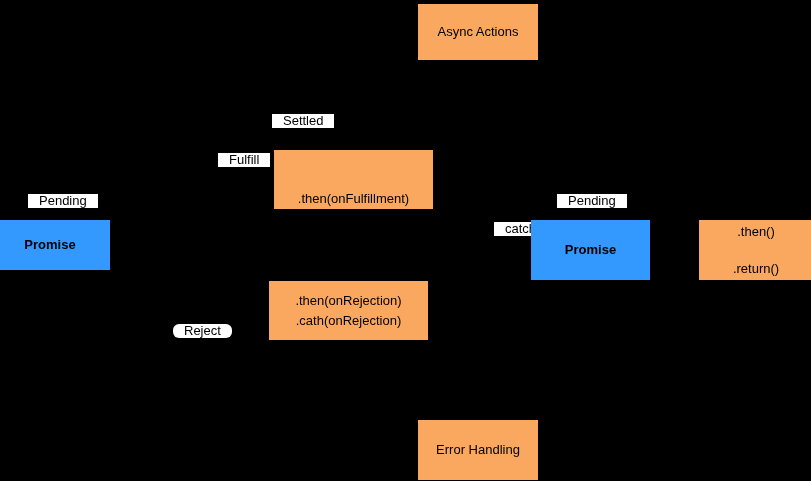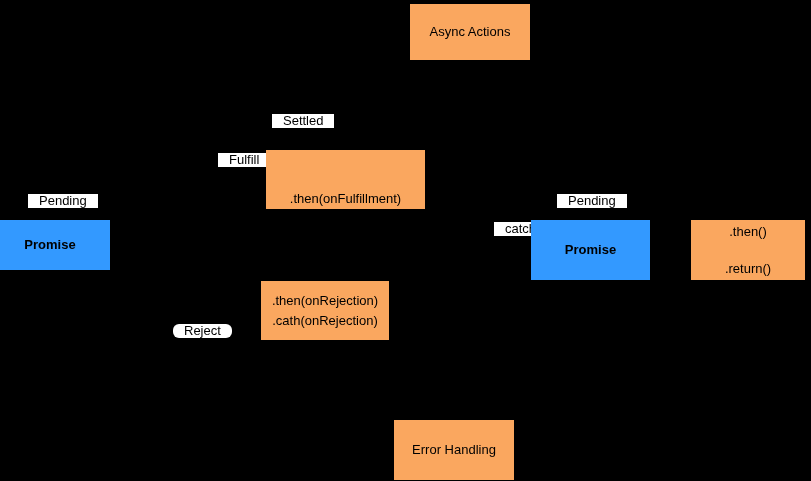--- a/index.html
+++ b/index.html
@@ -19,43 +19,43 @@
     position: absolute;
     display: flex;
     flex-direction: column;
     align-items: center;
     justify-content: center;
     text-align: center;
     font-size: 13px;
     color: var(--text-color, #000000);
     box-sizing: border-box;
   }
-  .node.orange { background: var(--process-fill, #FAA75F); }
+  .node.orange { background: var(--process-fill, #FAA75F); margin-left: 8px; }
   .node.blue   { background: var(--promise-fill, #3399FF); }
   .node.bold   { font-weight: bold; }
   .node .line  { line-height: 20px; white-space: nowrap; }
 
   .edge-label {
     position: absolute;
     background: var(--label-bg, #FFFFFF);
     color: var(--text-color, #000000);
     font-size: 13px;
     line-height: 14px;
     padding: 0 11px;
     white-space: nowrap;
   }
 
   
   #async-actions   { left: 410px; top: 4px;   width: 120px; height: 56px; }
   #promise-left    { left: -10px; top: 220px; width: 120px; height: 50px; }
   #then-fulfill    { left: 266px; top: 150px; width: 159px; height: 59px; justify-content: flex-end; }
-  #then-reject     { left: 261px; top: 281px; width: 128px; height: 59px; }
+  #then-reject     { left: 261px; top: 281px; width: 159px; height: 59px; }
   #promise-right   { left: 531px; top: 220px; width: 119px; height: 60px; }
   #then-catch      { left: 691px; top: 220px; width: 114px; height: 60px; gap: 17px; }
-  #error-handling  { left: 394px; top: 420px; width: 120px; height: 60px; }
+  #error-handling  { left: 410px; top: 420px; width: 120px; height: 60px; }
 
   
   #label-pending-left  { left: 28px;  top: 194px; }
   #label-fulfill       { left: 178px; top: 153px; margin-left: 40px; }
   #label-settled       { left: 272px; top: 114px; }
   #label-reject        { left: 173px; top: 324px; border-radius: 6px; }
   #label-return        { left: 494px; top: 222px; }
   #label-pending-right { left: 557px; top: 194px; }
 </style>
 </head>

